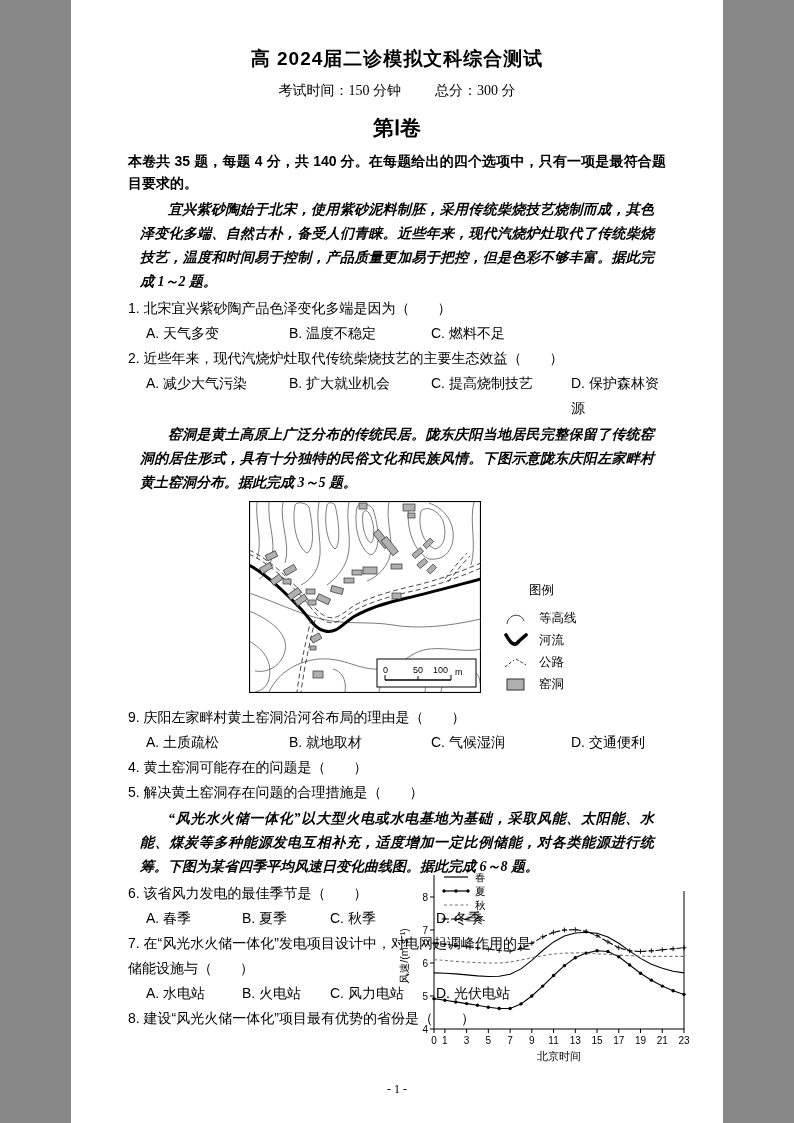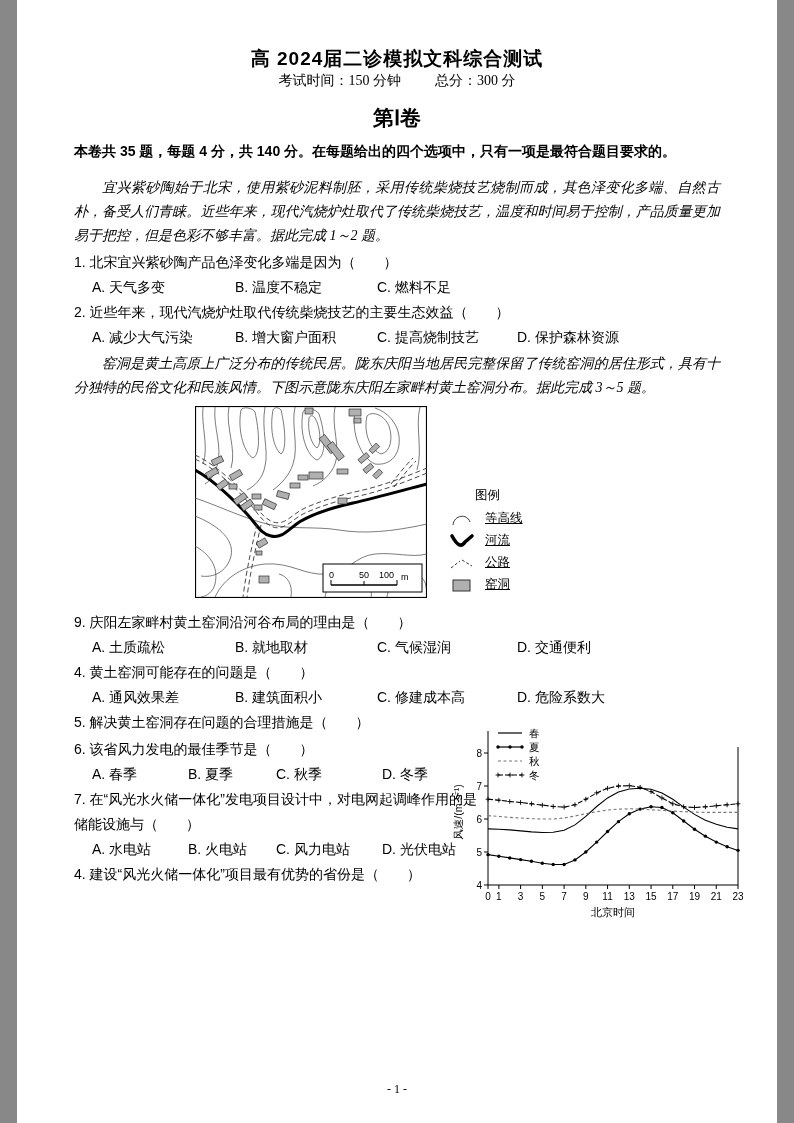--- a/index.html
+++ b/index.html
@@ -1,40 +1,40 @@
 <!DOCTYPE html>
 <html><head>
 <meta charset="utf-8">
 <style>
   html,body{margin:0;padding:0;background:#888;}
   .page{
-    width:760px;height:1123px;background:#ffffff;color:#000;
+    width:652px;height:1123px;background:#ffffff;color:#000;
     position:relative;overflow:hidden;margin:0 auto;
     font-family:"Liberation Sans", sans-serif;
   }
   .content{padding:46px 57px 0 57px;}
   .title{font-size:19px;font-weight:bold;text-align:center;letter-spacing:1px;}
-  .meta{font-size:14px;text-align:center;font-family:"Liberation Serif",serif;}
+  .meta{font-size:14px;text-align:center;margin-top:10px;font-family:"Liberation Serif",serif;}
   .meta .gap{display:inline-block;width:34px;}
   .section-title{font-size:21px;font-weight:bold;text-align:center;margin:14px 0 8px 0;}
-  .intro{font-size:14px;font-weight:bold;line-height:22px;text-align:justify;margin-bottom:14px;}
+  .intro{font-size:14px;font-weight:bold;line-height:22px;text-align:justify;margin-bottom:4px;}
   .passage{
     font-family:"Liberation Serif", serif;font-style:italic;
-    font-size:14px;line-height:24px;text-align:justify;text-indent:2em;margin:2px 0;
+    font-size:14px;line-height:24px;text-align:justify;text-indent:2em;margin:2px 12px;font-weight:bold;
   }
   .q{margin:0;}
   .stem{font-size:14px;line-height:25px;}
   .opts{display:grid;padding-left:18px;font-size:14px;line-height:25px;}
   .opts.w{grid-template-columns:143px 142px 140px auto;}
   .opts.n{grid-template-columns:96px 88px 106px auto;}
   .figure-row{display:flex;align-items:flex-end;margin:6px 0 8px 121px;gap:22px;}
   .map-frame{flex:0 0 auto;}
   .map-legend{flex:0 0 auto;width:112px;font-size:12.5px;padding-bottom:4px;}
   .map-legend .lg-title{margin:0 0 6px 26px;}
-  .lg-row{display:flex;align-items:flex-start;gap:10px;height:22px;text-decoration:underline;}
+  .lg-row{display:flex;align-items:flex-end;gap:10px;height:22px;}
   .lg-icon{width:26px;height:18px;flex:0 0 auto;}
   .block68{position:relative;margin-top:2px;min-height:212px;}
   .qcol{width:404px;}
   .chart-box{position:absolute;top:-16px;right:-24px;width:292px;height:202px;}
   .footer{position:absolute;bottom:26px;left:0;width:100%;text-align:center;
     font-size:12px;font-family:"Liberation Serif",serif;}
   svg text{font-family:"Liberation Sans", sans-serif;}
 </style>
 </head>
 <body>
@@ -60,21 +60,21 @@
         <span>A. 天气多变</span>
         <span>B. 温度不稳定</span>
         <span>C. 燃料不足</span>
       </div>
     </div>
 
     <div class="q">
       <div class="stem">2. 近些年来，现代汽烧炉灶取代传统柴烧技艺的主要生态效益（　　）</div>
       <div class="opts w">
         <span>A. 减少大气污染</span>
-        <span>B. 增大窗户面积</span>
+        <span>B. 扩大就业机会</span>
         <span>C. 提高烧制技艺</span>
         <span>D. 保护森林资源</span>
       </div>
     </div>
 
     <p class="passage">窑洞是黄土高原上广泛分布的传统民居。陇东庆阳当地居民完整保留了传统窑洞的居住形式，具有十分独特的民俗文化和民族风情。下图示意陇东庆阳左家畔村黄土窑洞分布。据此完成 3～5 题。</p>
 
     <div class="figure-row">
       <div class="map-frame">
         <svg width="232" height="192" viewBox="0 0 232 192">
@@ -202,32 +202,27 @@
       <div class="opts w">
         <span>A. 土质疏松</span>
         <span>B. 就地取材</span>
         <span>C. 气候湿润</span>
         <span>D. 交通便利</span>
       </div>
     </div>
 
     <div class="q">
       <div class="stem">4. 黄土窑洞可能存在的问题是（　　）</div>
-      <div class="opts w">
-        <span>A. 通风效果差</span>
-        <span>B. 建筑面积小</span>
-        <span>C. 修建成本高</span>
-        <span>D. 危险系数大</span>
-      </div>
     </div>
 
     <div class="q">
       <div class="stem">5. 解决黄土窑洞存在问题的合理措施是（　　）</div>
     </div>
 
+    <p class="passage">“风光水火储一体化”以大型火电或水电基地为基础，采取风能、太阳能、水能、煤炭等多种能源发电互相补充，适度增加一定比例储能，对各类能源进行统筹。下图为某省四季平均风速日变化曲线图。据此完成 6～8 题。</p>
 
     <div class="block68">
       <div class="chart-box">
         <svg id="chart-svg" width="292" height="202" viewBox="0 0 292 202">
             <path d="M36,10 L36,164 L286,164 L286,26" fill="none" stroke="#000" stroke-width="1"></path>
             <line x1="32" y1="164" x2="36" y2="164" stroke="#000" stroke-width="1"></line>
             <text x="30" y="167.5" font-size="10" text-anchor="end">4</text>
             <line x1="32" y1="131" x2="36" y2="131" stroke="#000" stroke-width="1"></line>
             <text x="30" y="134.5" font-size="10" text-anchor="end">5</text>
             <line x1="32" y1="98" x2="36" y2="98" stroke="#000" stroke-width="1"></line>
@@ -361,21 +356,21 @@
         <div class="q">
           <div class="stem">7. 在“风光水火储一体化”发电项目设计中，对电网起调峰作用的是储能设施与（　　）</div>
           <div class="opts n">
             <span>A. 水电站</span>
             <span>B. 火电站</span>
             <span>C. 风力电站</span>
             <span>D. 光伏电站</span>
           </div>
         </div>
         <div class="q">
-          <div class="stem">4. 建设“风光火储一体化”项目最有优势的省份是（　　）</div>
+          <div class="stem">8. 建设“风光火储一体化”项目最有优势的省份是（　　）</div>
         </div>
       </div>
     </div>
 
   </div>
 
   <div class="footer">- 1 -</div>
 </div>
 
 </body></html>

